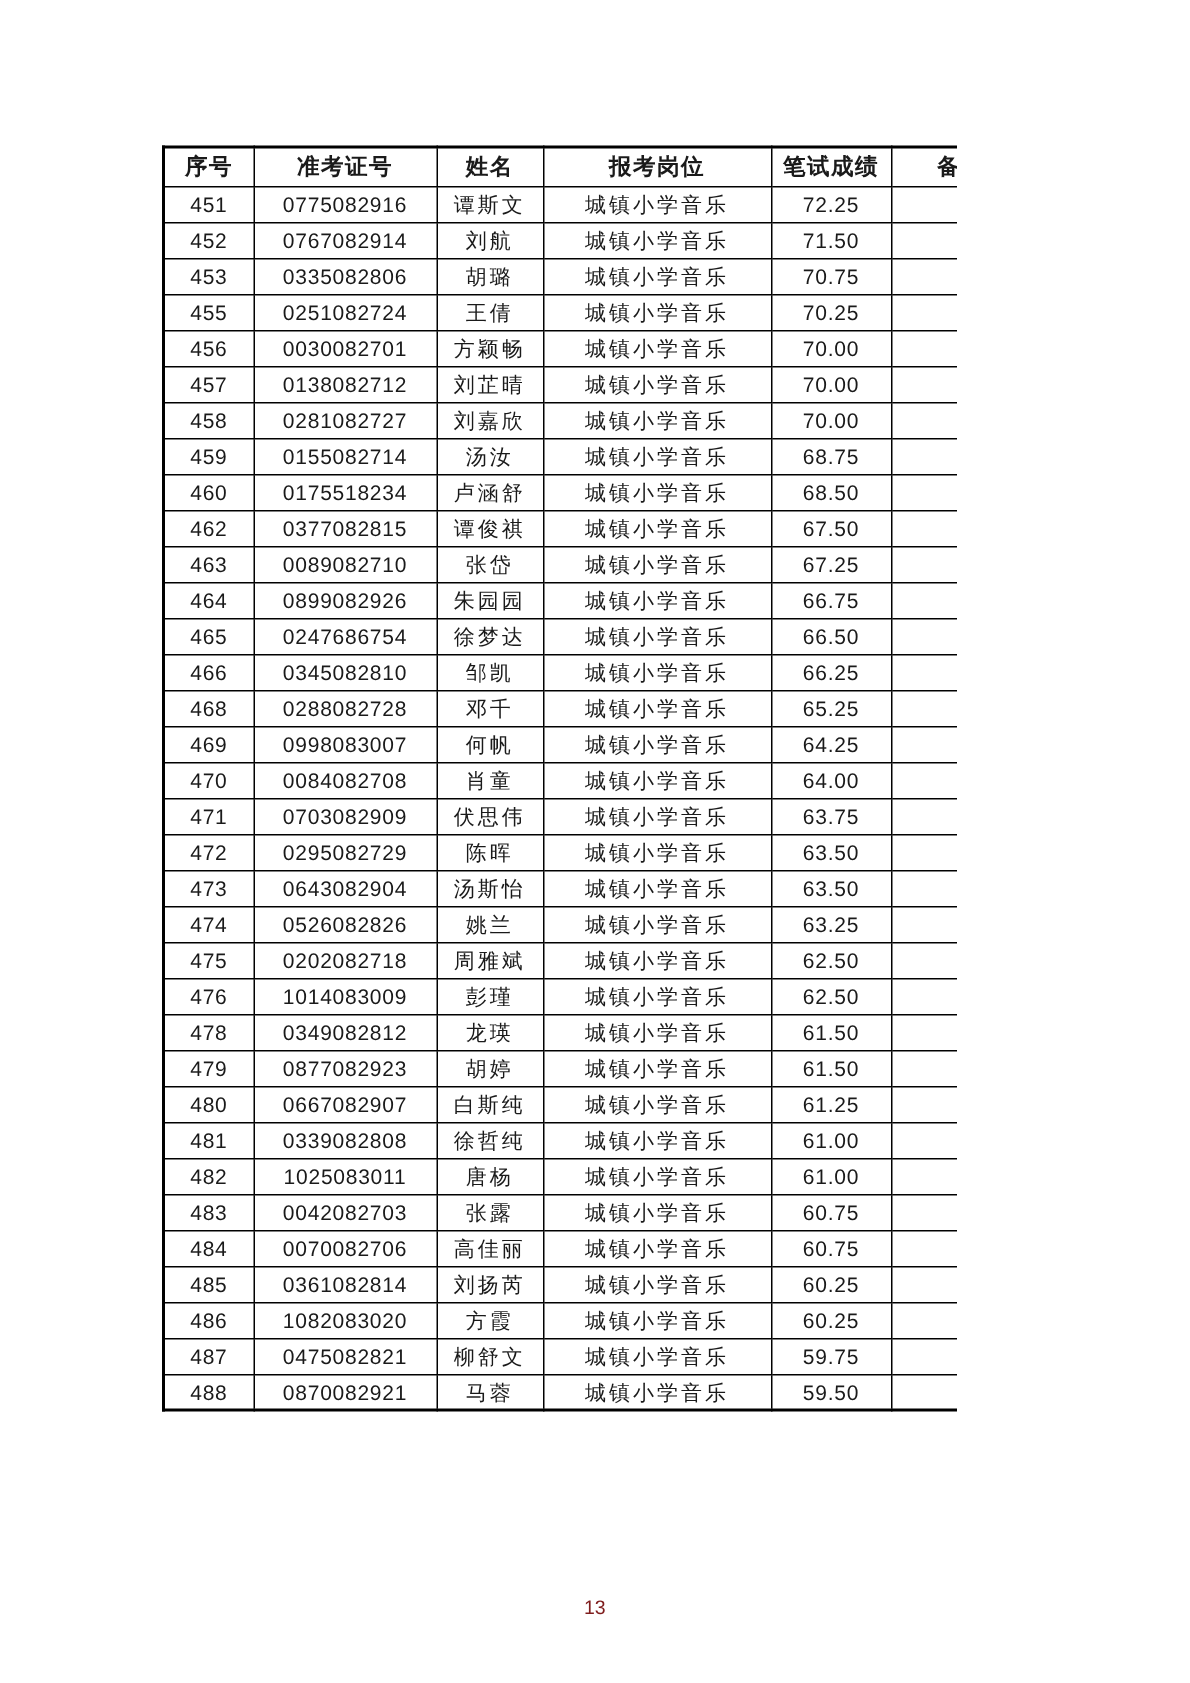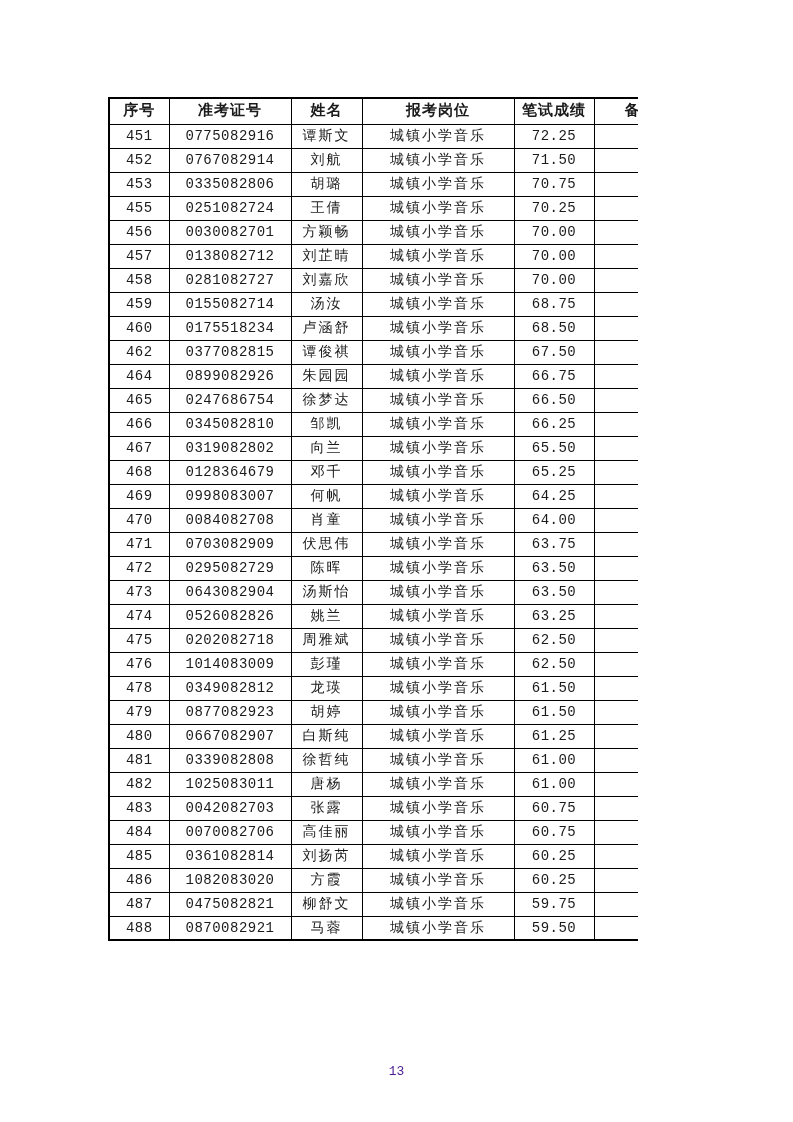--- a/index.html
+++ b/index.html
@@ -2,21 +2,21 @@
 <html><head>
 <meta charset="utf-8">
 <style>
   * { margin: 0; padding: 0; box-sizing: border-box; }
   html, body { background: #ffffff; }
   .page {
     position: relative;
     width: 638px;
     height: 1122px;
     background: #ffffff;
-    font-family: Liberation Mono, monospace;
+    font-family: Liberation Sans, sans-serif;
     color: #1a1a1a;
     overflow: hidden;
   }
   table.score-table {
     position: absolute;
     left: 108px;
     top: 97px;
     width: 579px;
     border-collapse: collapse;
     border: 2px solid #000;
@@ -48,21 +48,21 @@
   .ticket-cell, .score-cell, .index-cell { font-size: 15px; letter-spacing: 0.5px; }
   .name-cell { letter-spacing: 2px; }
   .position-cell { letter-spacing: 2px; }
   .page-number {
     position: absolute;
     left: 0;
     width: 793px;
     top: 1064px;
     text-align: center;
     font-size: 13px;
-    color: #4c1d95;
+    color: #7f1d1d;
   }
 </style>
 </head>
 <body>
 
 <div class="page">
 
   <table class="score-table">
     <colgroup>
       <col class="c-no">
@@ -157,20 +157,28 @@
         </tr>
         <tr>
           <td class="index-cell">462</td>
           <td class="ticket-cell">0377082815</td>
           <td class="name-cell">谭俊祺</td>
           <td class="position-cell">城镇小学音乐</td>
           <td class="score-cell">67.50</td>
           <td class="remark-cell"></td>
         </tr>
         <tr>
+          <td class="index-cell">463</td>
+          <td class="ticket-cell">0089082710</td>
+          <td class="name-cell">张岱</td>
+          <td class="position-cell">城镇小学音乐</td>
+          <td class="score-cell">67.25</td>
+          <td class="remark-cell"></td>
+        </tr>
+        <tr>
           <td class="index-cell">464</td>
           <td class="ticket-cell">0899082926</td>
           <td class="name-cell">朱园园</td>
           <td class="position-cell">城镇小学音乐</td>
           <td class="score-cell">66.75</td>
           <td class="remark-cell"></td>
         </tr>
         <tr>
           <td class="index-cell">465</td>
           <td class="ticket-cell">0247686754</td>
@@ -181,30 +189,22 @@
         </tr>
         <tr>
           <td class="index-cell">466</td>
           <td class="ticket-cell">0345082810</td>
           <td class="name-cell">邹凯</td>
           <td class="position-cell">城镇小学音乐</td>
           <td class="score-cell">66.25</td>
           <td class="remark-cell"></td>
         </tr>
         <tr>
-          <td class="index-cell">467</td>
-          <td class="ticket-cell">0319082802</td>
-          <td class="name-cell">向兰</td>
-          <td class="position-cell">城镇小学音乐</td>
-          <td class="score-cell">65.50</td>
-          <td class="remark-cell"></td>
-        </tr>
-        <tr>
           <td class="index-cell">468</td>
-          <td class="ticket-cell">0128364679</td>
+          <td class="ticket-cell">0288082728</td>
           <td class="name-cell">邓千</td>
           <td class="position-cell">城镇小学音乐</td>
           <td class="score-cell">65.25</td>
           <td class="remark-cell"></td>
         </tr>
         <tr>
           <td class="index-cell">469</td>
           <td class="ticket-cell">0998083007</td>
           <td class="name-cell">何帆</td>
           <td class="position-cell">城镇小学音乐</td>

